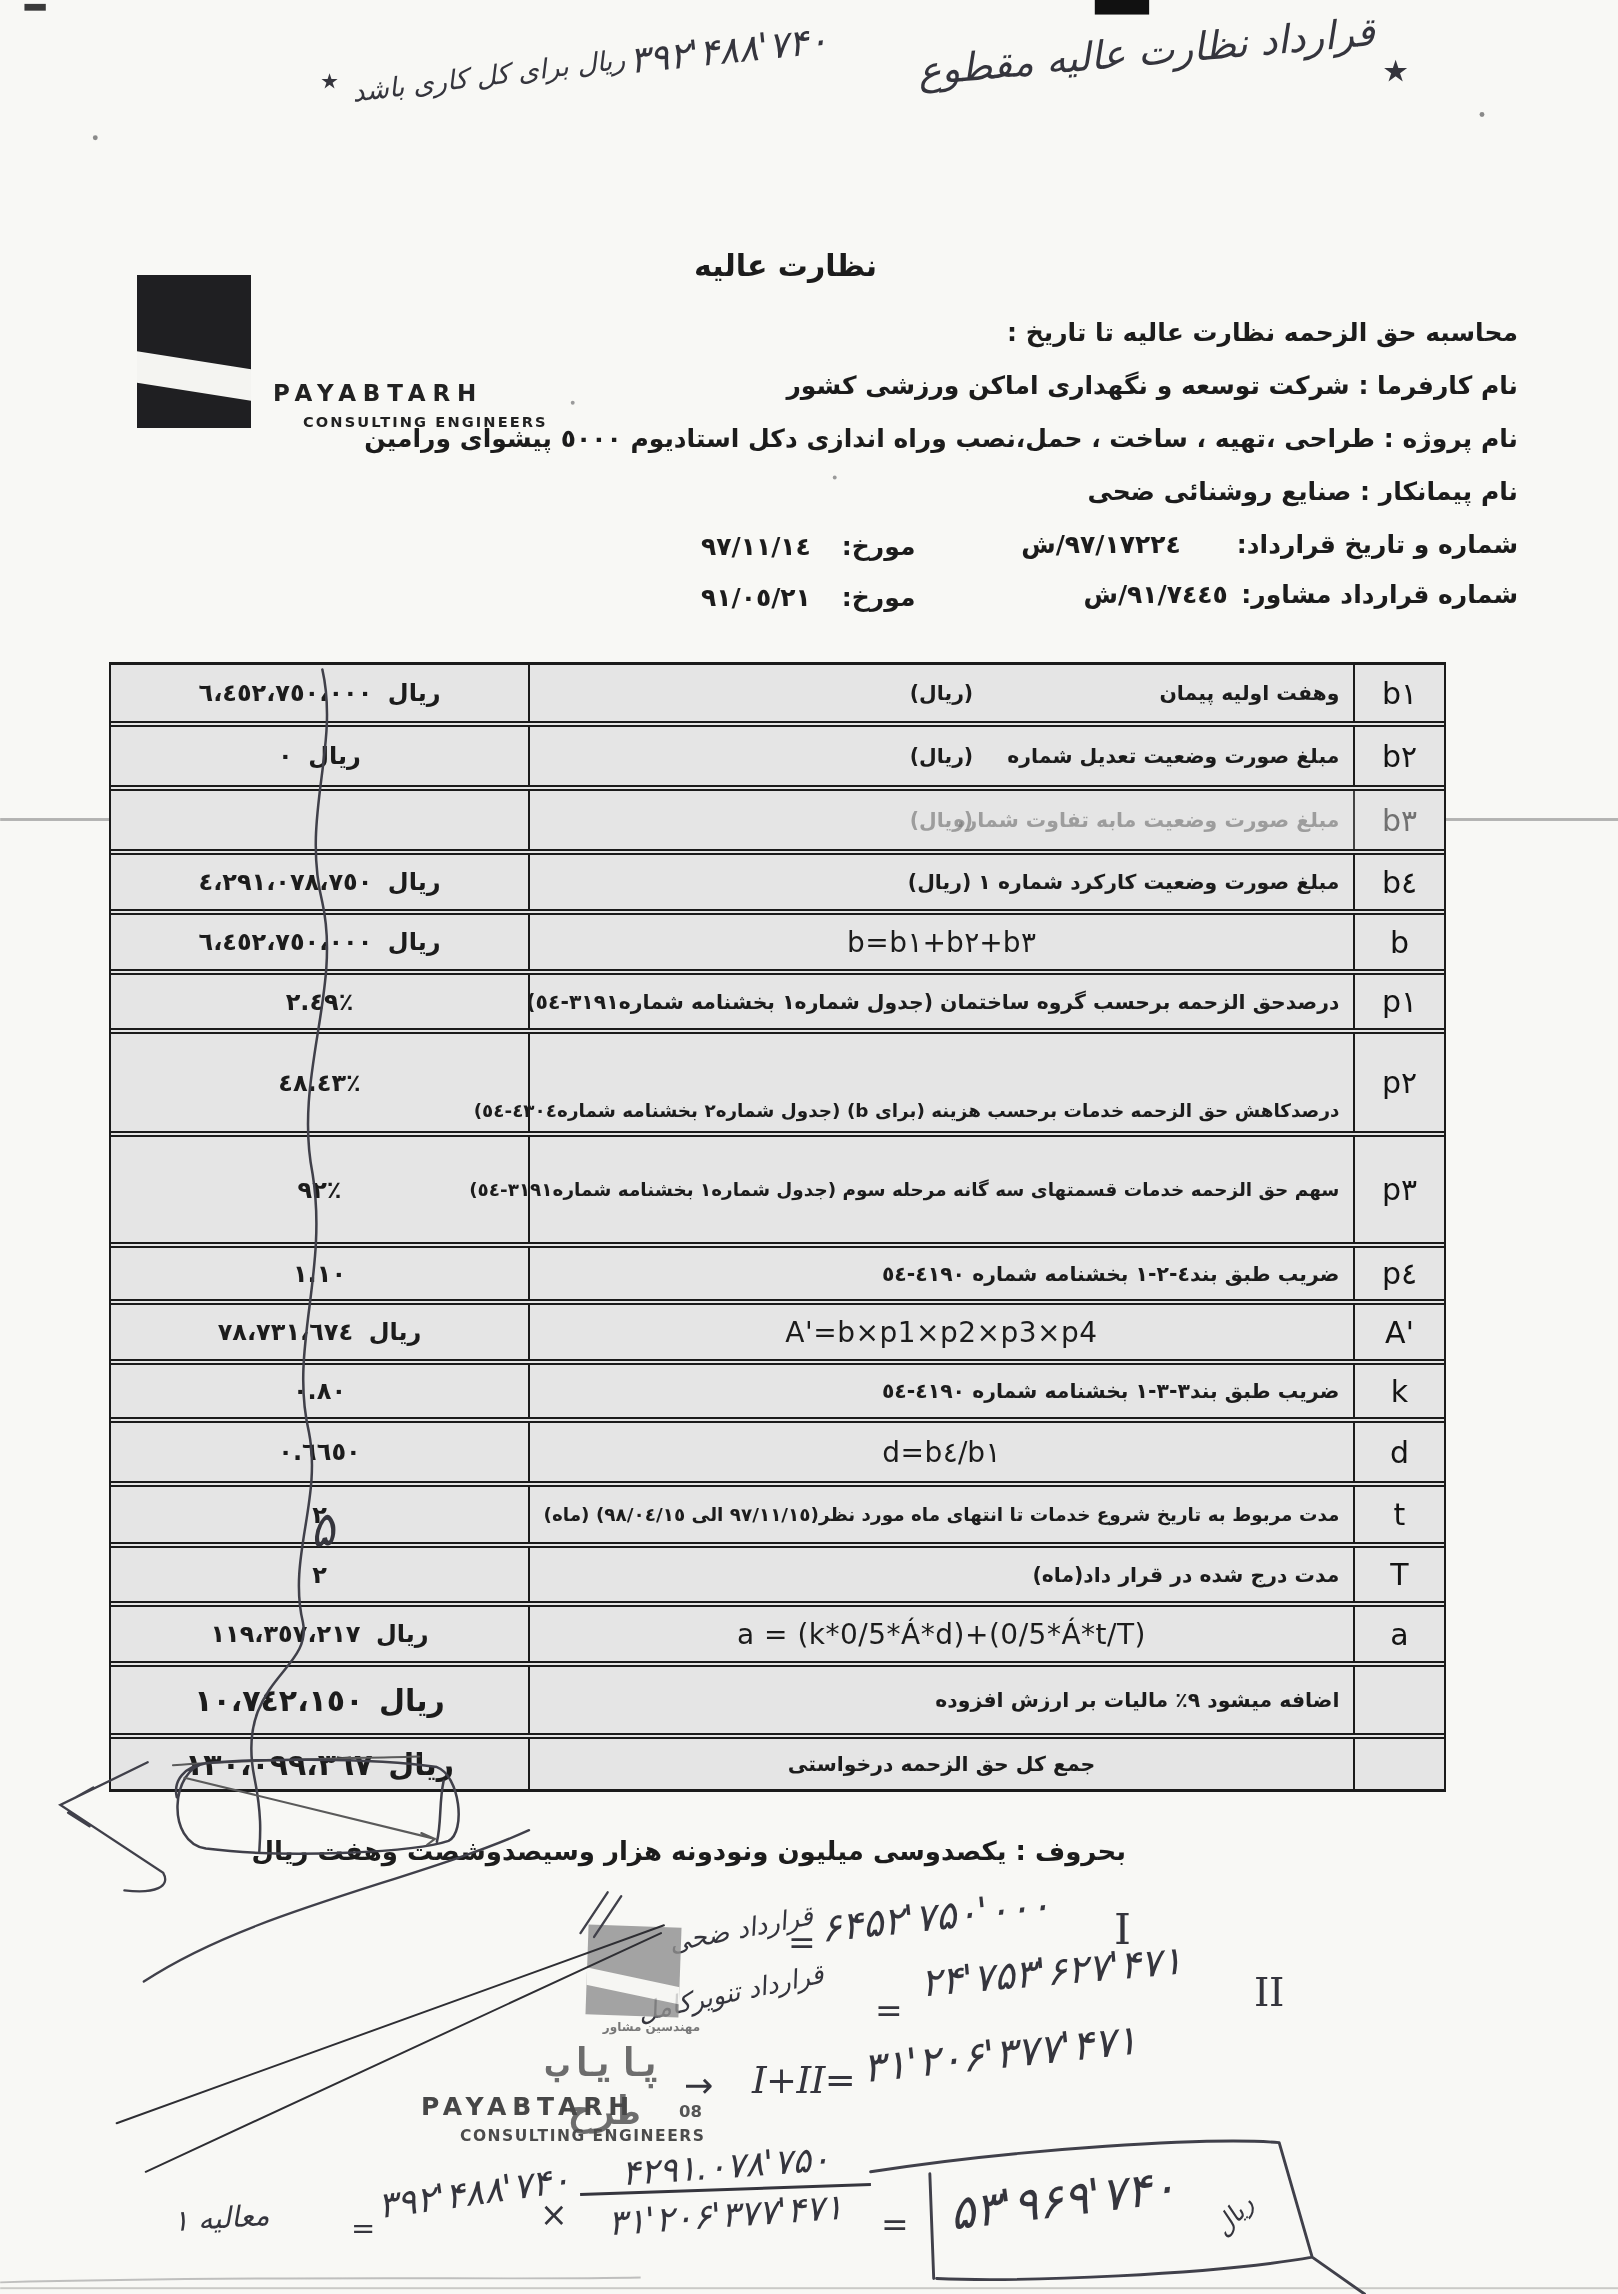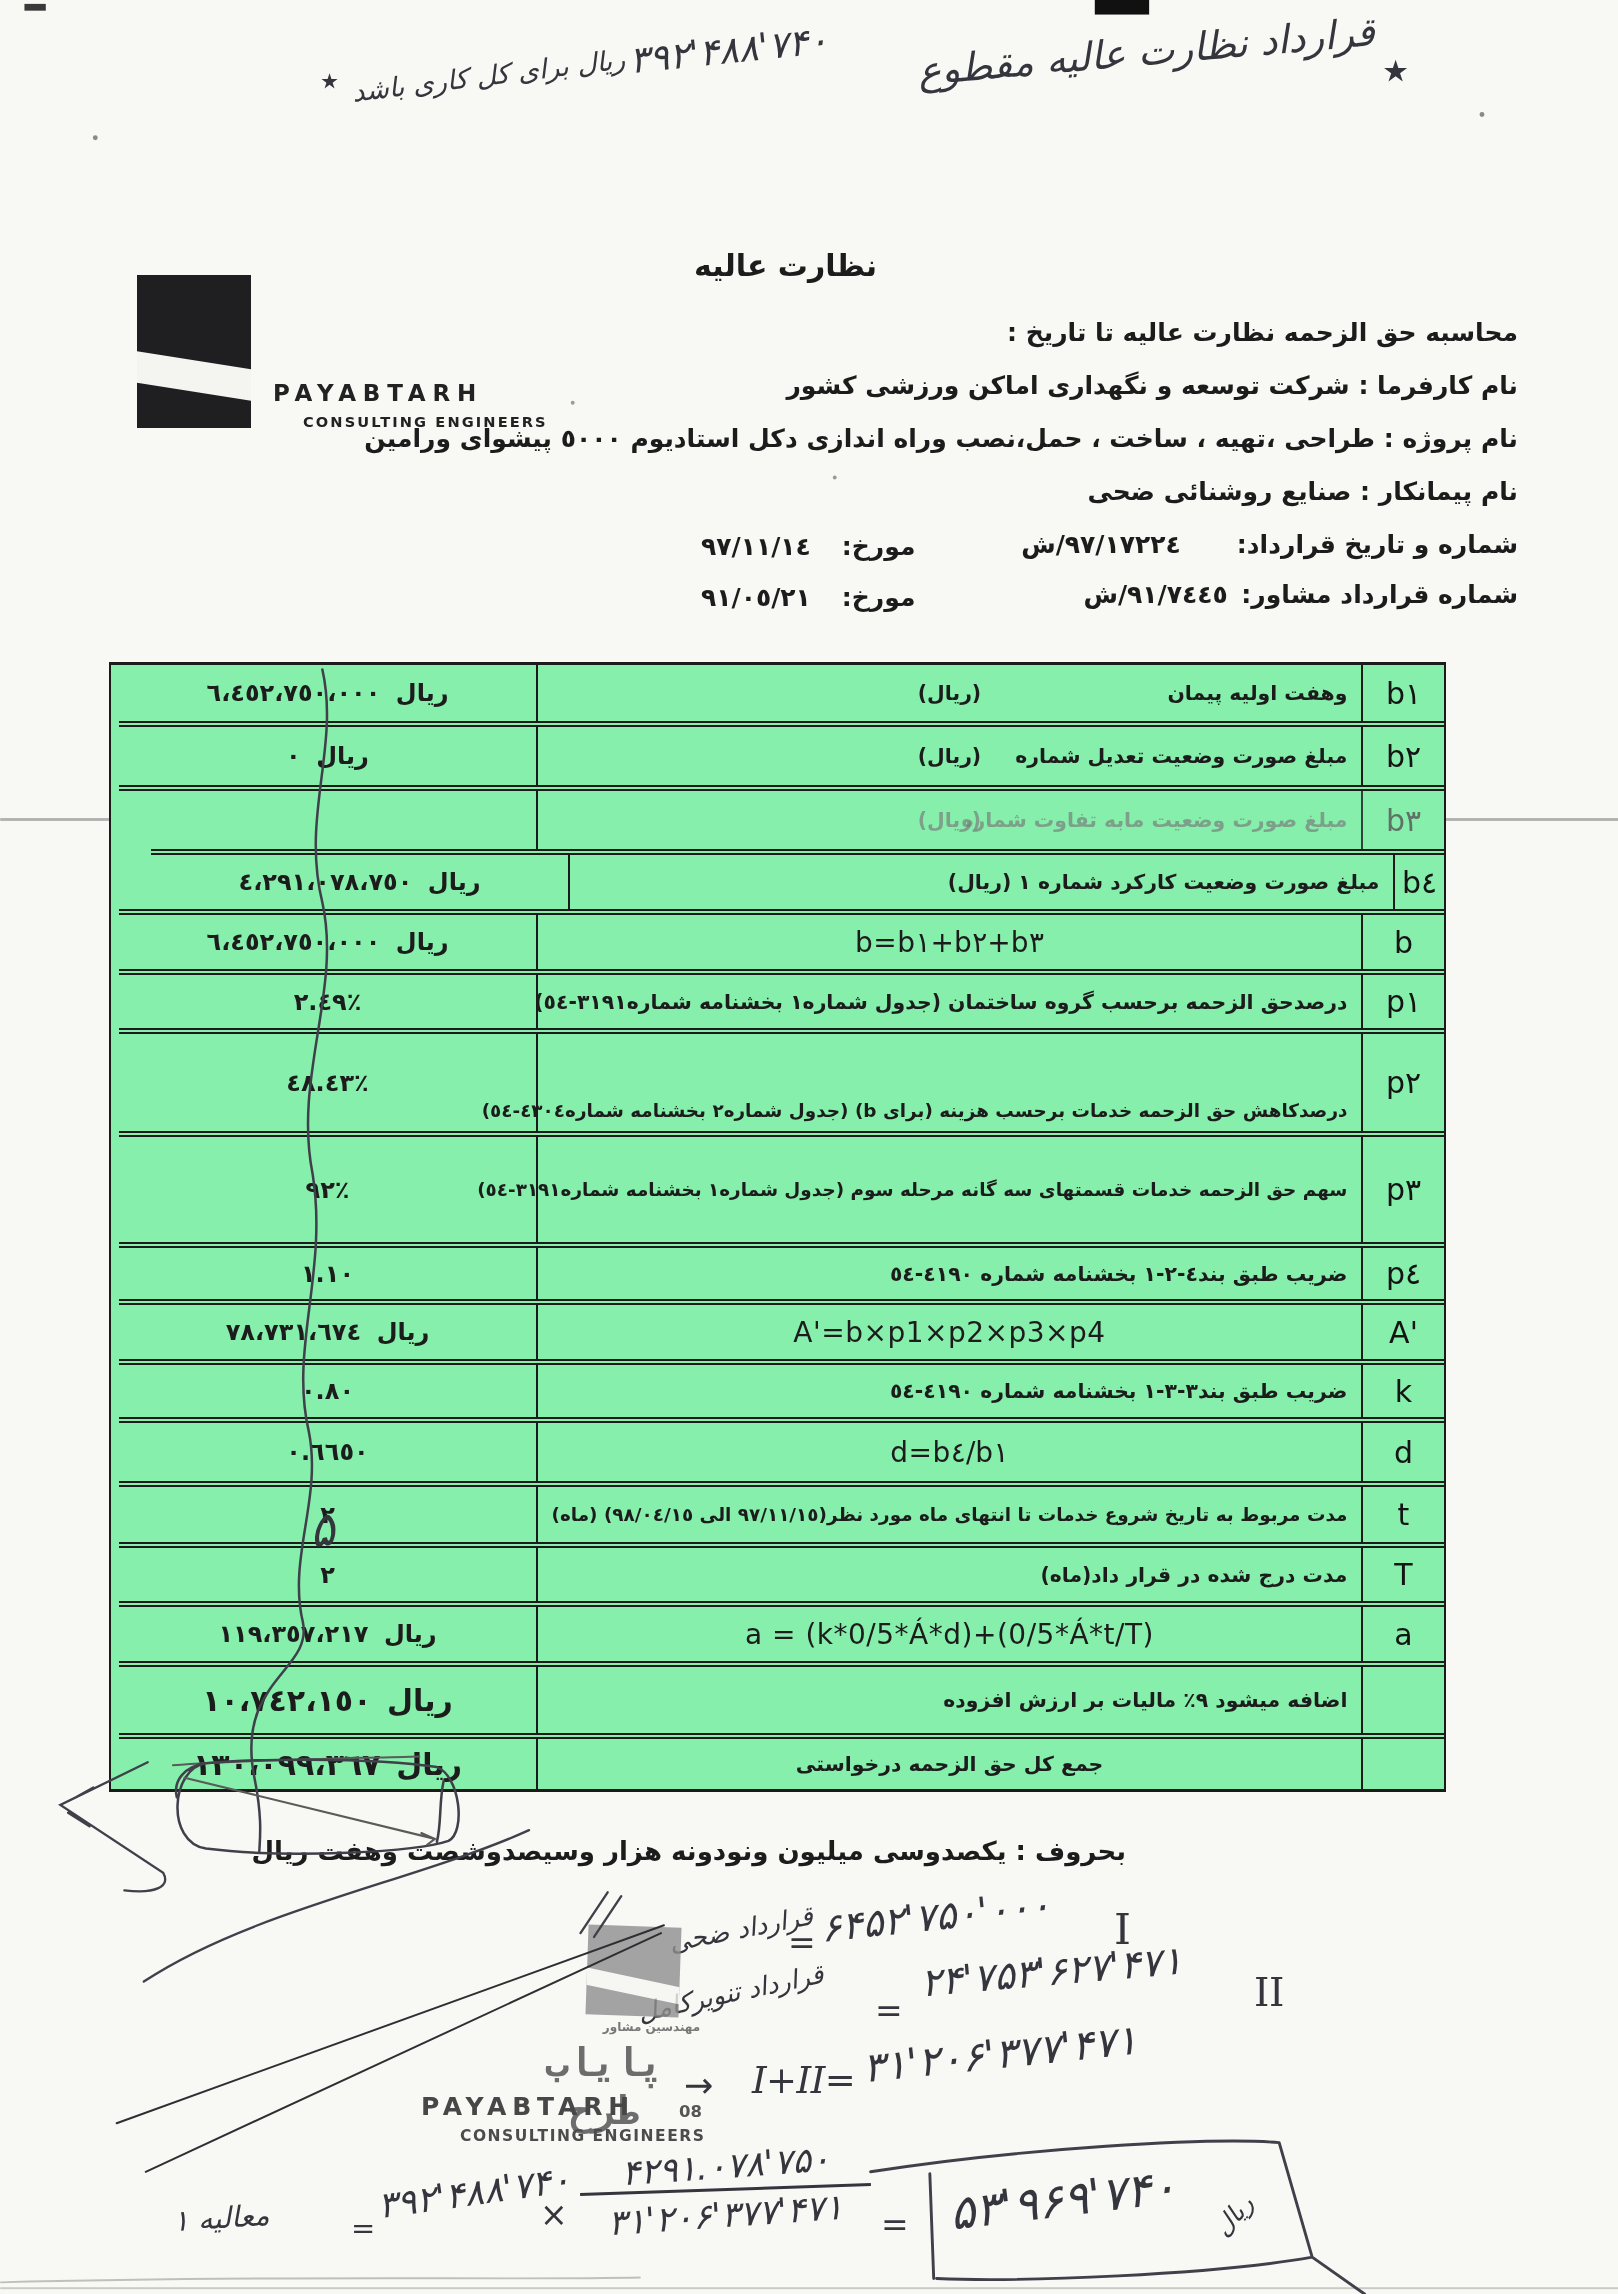--- a/index.html
+++ b/index.html
@@ -13,22 +13,22 @@
   .logo-square{position:absolute;left:137px;top:275px;width:114px;height:153px;background:#1f1f22;overflow:hidden;}
   .logo-square .swoosh{position:absolute;left:-12%;top:56%;width:130%;height:20%;background:#f4f4f1;
         transform:rotate(9deg);border-radius:7.8px/13.6px;}
   .logo-title{position:absolute;left:273px;top:380px;font-size:23px;font-weight:bold;letter-spacing:6.8px;color:#222;}
   .logo-sub{position:absolute;left:303px;top:413px;font-size:14.6px;font-weight:bold;letter-spacing:2.1px;color:#222;}
   
   .doc-title{position:absolute;left:679px;top:248px;width:213px;text-align:center;font-size:30px;font-weight:600;direction:rtl;}
   .info-line{position:absolute;right:101px;direction:rtl;font-size:25px;font-weight:600;white-space:nowrap;}
   .info-left{position:absolute;left:701px;direction:rtl;font-size:25px;font-weight:600;display:flex;gap:31px;}
   
-  .fee-table{position:absolute;left:109px;top:662px;width:1337px;background:#86efac;
-        border:2.9px solid #1b1b1b;border-top-width:3.9px;border-bottom-width:3.9px;box-sizing:border-box;padding-left:8px;}
+  .fee-table{position:absolute;left:109px;top:662px;width:1337px;background:#e5e5e5;
+        border:2.9px solid #1b1b1b;border-top-width:3.9px;border-bottom-width:3.9px;box-sizing:border-box;}
   .trow{display:flex;direction:ltr;align-items:stretch;}
   .trow + .trow{border-top:6.8px double #1b1b1b;}
   .cell{box-sizing:border-box;}
   .cell.value{width:419px;border-right:2.9px solid #1b1b1b;display:flex;align-items:center;justify-content:center;
         gap:15.5px;font-size:24px;font-weight:600;direction:ltr;position:relative;}
   .cell.desc{width:823px;position:relative;display:flex;align-items:center;}
   .cell.label{flex:1;border-left:2.9px solid #1b1b1b;display:flex;align-items:center;justify-content:center;
         font-size:30px;color:#141414;}
   .desc-main{position:absolute;right:13.6px;direction:rtl;font-size:20.4px;font-weight:600;white-space:nowrap;max-width:805px;}
   .desc-sm .desc-main{font-size:18.4px;}
@@ -132,21 +132,21 @@
         <div class="cell label">b٢</div>
       </div>
       <div class="trow fadedrow" style="height: 58px;">
         <div class="cell value"></div>
         <div class="cell desc">
           <div class="desc-main">مبلغ صورت وضعیت مابه تفاوت شماره</div>
           <div class="desc-unit">(ریال)</div>
         </div>
         <div class="cell label">b٣</div>
       </div>
-      <div class="trow" style="height: 54px; margin-left: 32px;">
+      <div class="trow" style="height: 54px;">
         <div class="cell value">
           <span>٤،٢٩١،٠٧٨،٧٥٠</span>
           <span dir="rtl">ریال</span>
         </div>
         <div class="cell desc">
           <div class="desc-main">مبلغ صورت وضعیت کارکرد شماره ١  (ریال)</div>
         </div>
         <div class="cell label">b٤</div>
       </div>
       <div class="trow" style="height: 54px;">

